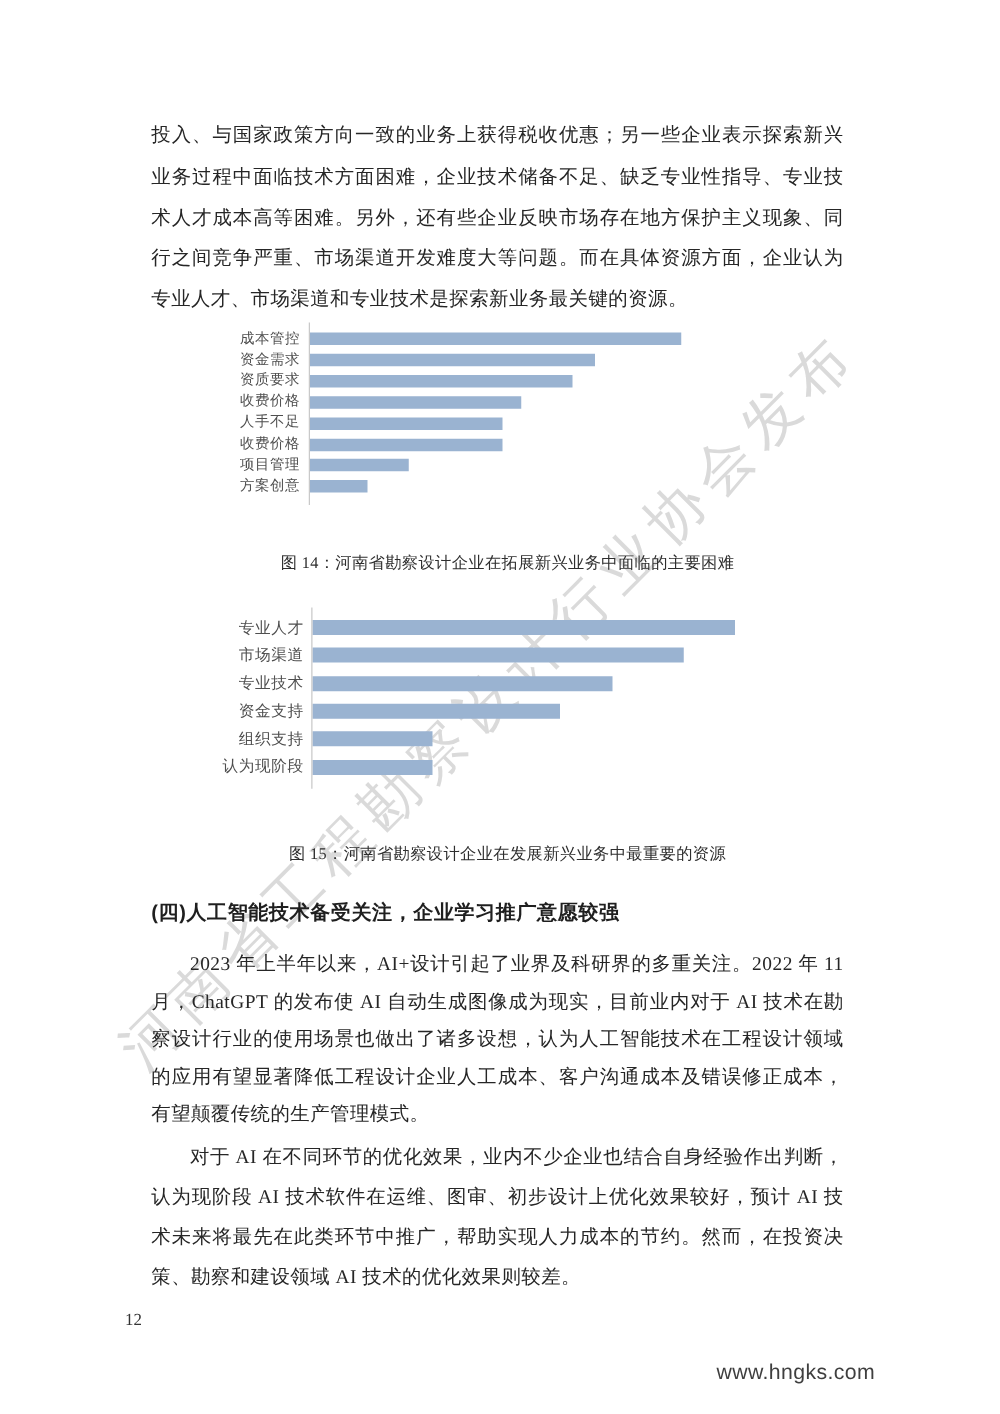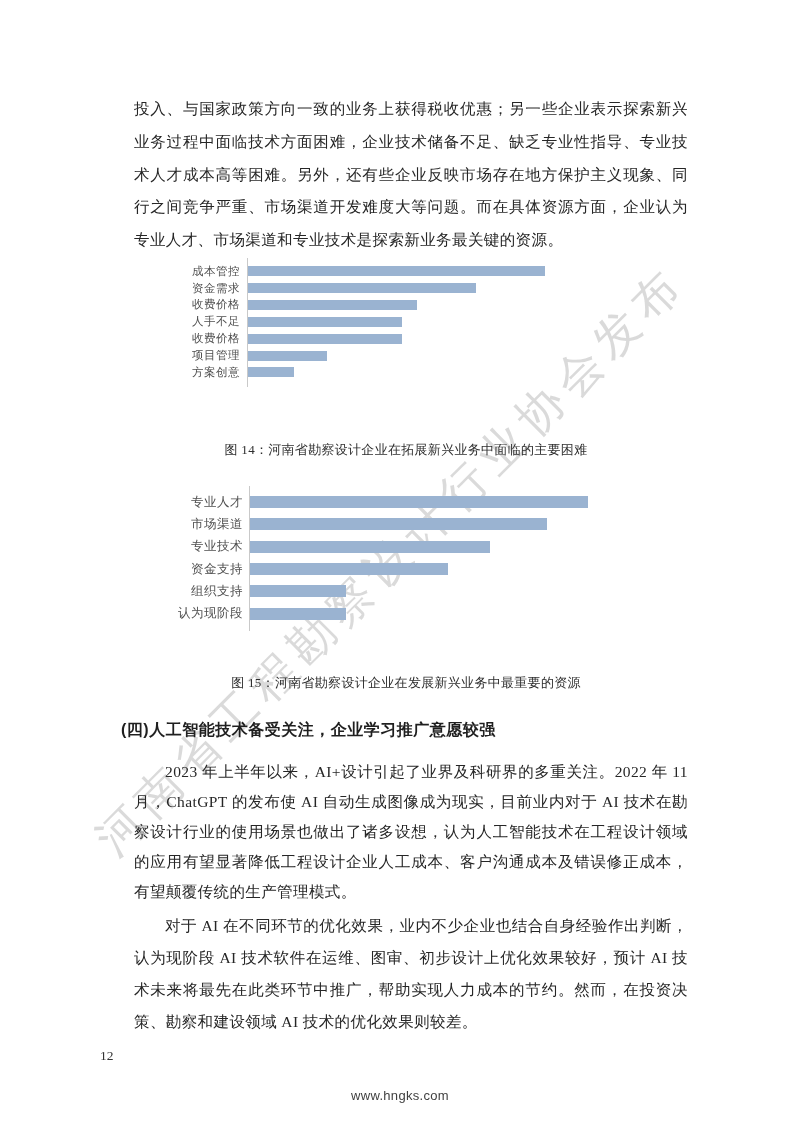--- a/index.html
+++ b/index.html
@@ -10,21 +10,21 @@
   
   .watermark{
     position:absolute;left:391px;top:561px;
     transform:translate(-50%,-50%) rotate(-45deg);
     white-space:nowrap;font-size:46px;letter-spacing:8px;
     color:rgba(70,70,70,0.20);z-index:0;pointer-events:none;
     font-family:"Liberation Serif","DejaVu Serif",serif;
   }
   
   .para{
-    position:absolute;left:134px;width:554px;margin:0;z-index:1;
+    position:absolute;left:121px;width:554px;margin:0;z-index:1;
     font-size:15.5px;letter-spacing:0.4px;text-align:justify;color:#262626;
   }
   .p1{top:93px;line-height:32.8px;}
   .p2{top:757px;line-height:30px;font-family:Liberation Serif, serif;}
   .p3{top:910px;line-height:32px;}
   .indent{text-indent:2em;}
   .heading{
     position:absolute;left:121px;top:720px;margin:0;z-index:1;
     font-family:"Liberation Sans","DejaVu Sans",sans-serif;
     font-size:16px;font-weight:bold;color:#1f1f1f;letter-spacing:0.5px;text-align:center;
@@ -43,22 +43,22 @@
   .bar{height:var(--bar-h);background:#9ab3d1;margin-left:var(--bar-gap);}
   .caption{
     position:absolute;left:100px;width:612px;text-align:center;z-index:1;
     font-size:13px;color:#2e2e2e;letter-spacing:0.3px;
   }
   .cap-14{top:441px;}
   .cap-15{top:674px;}
   
   .pageno{position:absolute;left:100px;top:1048px;width:625px;font-size:13.5px;color:#333;z-index:1;}
   .footer{
-    position:absolute;left:100px;top:1088px;width:600px;text-align:center;z-index:1;
-    font-family:"Liberation Sans","DejaVu Sans",sans-serif;font-size:13px;color:#3f3f3f;letter-spacing:0.3px;
+    position:absolute;left:100px;top:1088px;width:600px;text-align:right;z-index:1;
+    font-family:"Liberation Sans","DejaVu Sans",sans-serif;font-size:17px;color:#3f3f3f;letter-spacing:0.3px;
   }
 </style>
 </head>
 <body>
 
 <div class="page">
 
   <div class="watermark">河南省工程勘察设计行业协会发布</div>
 
   <p class="para p1">投入、与国家政策方向一致的业务上获得税收优惠；另一些企业表示探索新兴业务过程中面临技术方面困难，企业技术储备不足、缺乏专业性指导、专业技术人才成本高等困难。另外，还有些企业反映市场存在地方保护主义现象、同行之间竞争严重、市场渠道开发难度大等问题。而在具体资源方面，企业认为专业人才、市场渠道和专业技术是探索新业务最关键的资源。</p>
@@ -66,20 +66,24 @@
   <div class="figure fig-0">
     <div class="rows">
       <div class="axis"></div>
         <div class="chart-row">
           <div class="chart-label">成本管控</div>
           <div class="bar" style="width: 296.52px;"></div>
         </div>
         <div class="chart-row">
           <div class="chart-label">资金需求</div>
           <div class="bar" style="width: 227.685px;"></div>
+        </div>
+        <div class="chart-row">
+          <div class="chart-label">资质要求</div>
+          <div class="bar" style="width: 210.035px;"></div>
         </div>
         <div class="chart-row">
           <div class="chart-label">收费价格</div>
           <div class="bar" style="width: 169.44px;"></div>
         </div>
         <div class="chart-row">
           <div class="chart-label">人手不足</div>
           <div class="bar" style="width: 153.555px;"></div>
         </div>
         <div class="chart-row">

